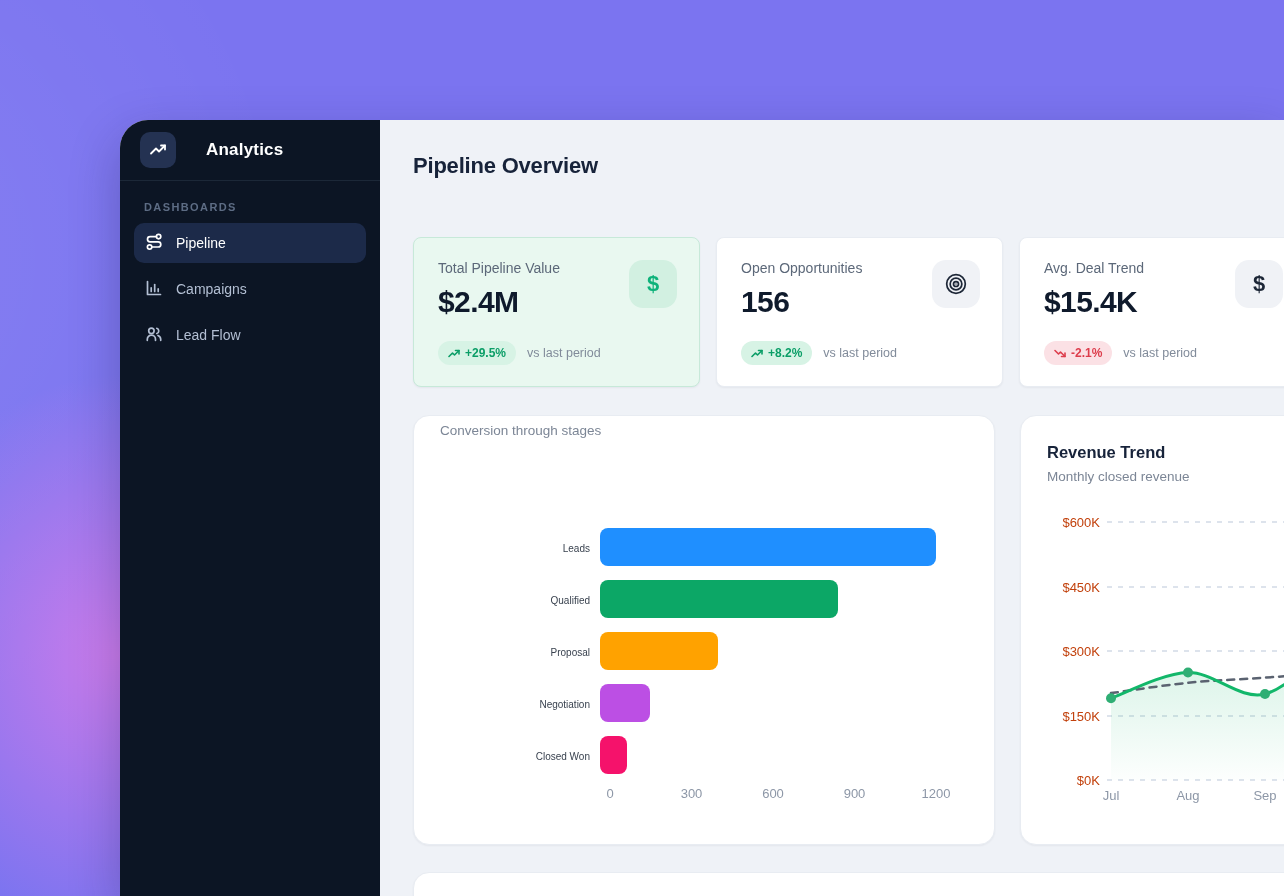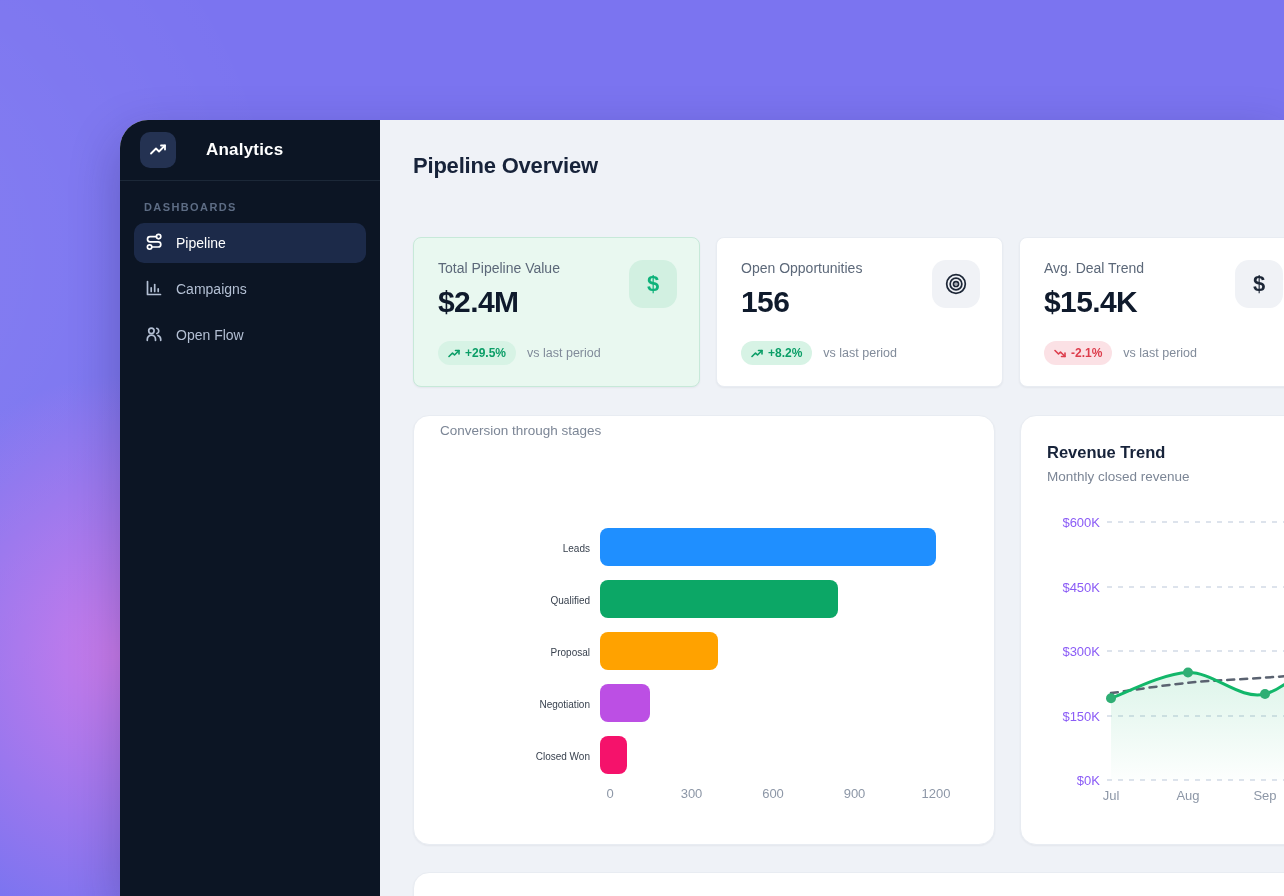--- a/index.html
+++ b/index.html
@@ -78,21 +78,21 @@
   .stage-track { flex:1; height:38px; position:relative; }
   .stage-bar { position:absolute; left:0; top:0; height:38px; border-radius:8px; }
   .stage-axis { position:absolute; left:196px; right:58px; top:370px; height:16px; }
   .stage-tick { position:absolute; transform:translateX(-50%); font-size:13px; color:#8d97a7; }
   .stage-tick.t0{left:0}.stage-tick.t1{left:25%}.stage-tick.t2{left:50%}.stage-tick.t3{left:75%}.stage-tick.t4{left:100%}
 
   
   .gridline { position:absolute; left:86px; right:0; height:2px;
     background-image:repeating-linear-gradient(90deg,#dde3ec 0,#dde3ec 5px,transparent 5px,transparent 11px); }
   .gl0{top:105px}.gl1{top:170px}.gl2{top:234px}.gl3{top:299px}.gl4{top:363px}
-  .grid-label { position:absolute; left:0; width:79px; text-align:right; font-size:13px; color:#8b5cf6;
+  .grid-label { position:absolute; left:0; width:79px; text-align:right; font-size:13px; color:#c2410c;
     transform:translateY(-50%); }
   .yl0{top:106px}.yl1{top:171px}.yl2{top:235px}.yl3{top:300px}.yl4{top:364px}
   .x-label { position:absolute; top:372px; transform:translateX(-50%); font-size:13px; color:#8d97a7; }
   .xl0{left:90px}.xl1{left:167px}.xl2{left:244px}
   .rev-svg { position:absolute; left:0; top:0; }
 
   .bottom-card { position:absolute; left:33px; top:752px; width:1160px; height:200px; background:#ffffff;
     border:1px solid #e8ecf2; border-radius:16px; box-shadow:0 1px 2px rgba(15,23,42,0.05); }
 </style>
 </head>
@@ -136,21 +136,21 @@
       </div>
       <div class="nav-item">
         <span>
           <svg width="18" height="18" viewBox="0 0 18 18" fill="none" stroke="currentColor" stroke-width="1.7" stroke-linecap="round" stroke-linejoin="round">
             <circle cx="6.4" cy="5.8" r="2.7"></circle>
             <path d="M2.3 15.3v-1a4.1 4.1 0 0 1 8.2 0v1"></path>
             <path d="M11.8 3.3a2.7 2.7 0 0 1 0 5.2"></path>
             <path d="M15.7 15.3v-1a4.1 4.1 0 0 0-2.7-3.8"></path>
           </svg>
         </span>
-        <span class="nav-label">Open Flow</span>
+        <span class="nav-label">Lead Flow</span>
       </div>
     </nav>
   </aside>
 
   <main class="content">
     <h1 class="page-title">Pipeline Overview</h1>
 
     <section class="kpi-card k0 highlight">
       <div class="kpi-label">Total Pipeline Value</div>
       <div class="kpi-value">$2.4M</div>

